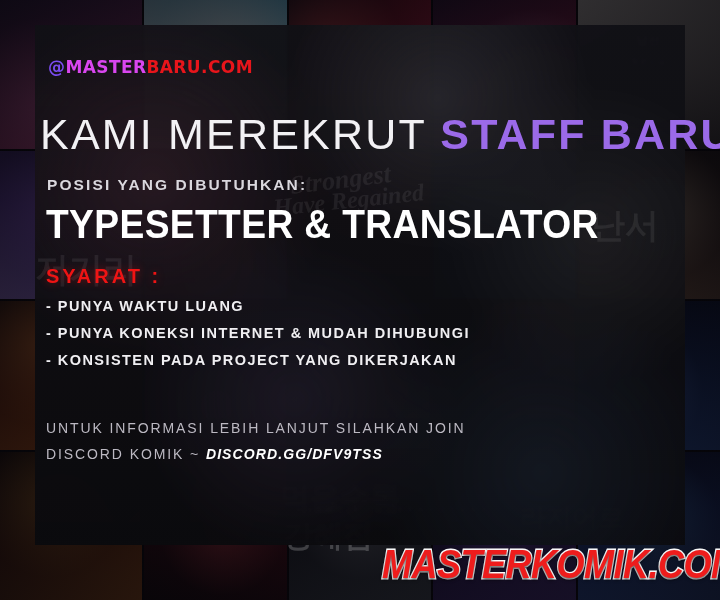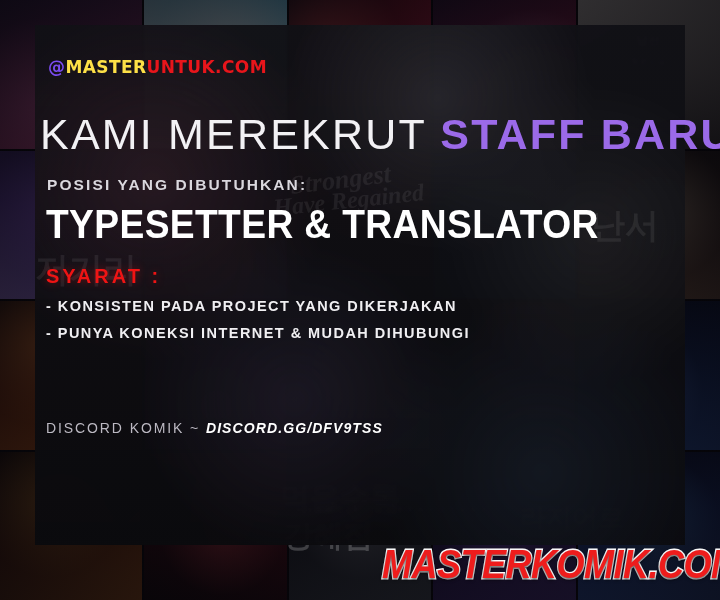--- a/index.html
+++ b/index.html
@@ -172,21 +172,21 @@
   .content { position:absolute; inset:0; }
 
   .logo {
     position:absolute; left:48px; top:57px;
     font-size:17px; font-weight:bold;
     letter-spacing:.4px;
     font-family:"DejaVu Sans", sans-serif;
     white-space:nowrap;
   }
   .logo .lo-at   { color:#7b4cf0; }
-  .logo .lo-main { color:#fde047; }
+  .logo .lo-main { color:#d946ef; }
   .logo .lo-dom  { color:#e8151b; }
 
   .headline {
     position:absolute; left:40px; top:110px;
     font-size:43px; font-weight:bold;
     letter-spacing:2.2px;
     white-space:nowrap;
     font-family:"Liberation Sans", sans-serif;
   }
   .headline .hl-1 { color:#f2f1f4; font-weight:300; }
@@ -331,35 +331,37 @@
     <div class="panel-ghost"></div>
 
     <span class="ghost-word gw1">Strongest</span>
     <span class="ghost-word gw2">Have Regained</span>
     <span class="gw-k gwk1">난서</span>
     <span class="gw-k gwk4">저기리</span>
   </div>
 
   <div class="content">
 
-    <div class="logo"><span class="lo-at">@</span><span class="lo-main">MASTER</span><span class="lo-dom">UNTUK.COM</span></div>
+    <div class="logo"><span class="lo-at">@</span><span class="lo-main">MASTER</span><span class="lo-dom">BARU.COM</span></div>
 
     <div class="headline"><span class="hl-1">KAMI MEREKRUT </span><span class="hl-2">STAFF BARU</span><span class="hl-3">!!!</span></div>
 
     <div class="subline">POSISI YANG DIBUTUHKAN:</div>
 
     <div class="positions">TYPESETTER &amp; TRANSLATOR</div>
 
     <div class="syarat">SYARAT :</div>
 
     <ul class="reqs">
+      <li>- PUNYA WAKTU LUANG</li>
+      <li>- PUNYA KONEKSI INTERNET &amp; MUDAH DIHUBUNGI</li>
       <li>- KONSISTEN PADA PROJECT YANG DIKERJAKAN</li>
-      <li>- PUNYA KONEKSI INTERNET &amp; MUDAH DIHUBUNGI</li>
     </ul>
 
     <div class="info">
+      <div class="line">UNTUK INFORMASI LEBIH LANJUT SILAHKAN JOIN</div>
       <div class="line"><span>DISCORD KOMIK ~ </span><span class="disc-url">DISCORD.GG/DFV9TSS</span></div>
     </div>
 
     <div class="watermark">MASTERKOMIK.COM</div>
   </div>
 
 </div>
 
 </body></html>

